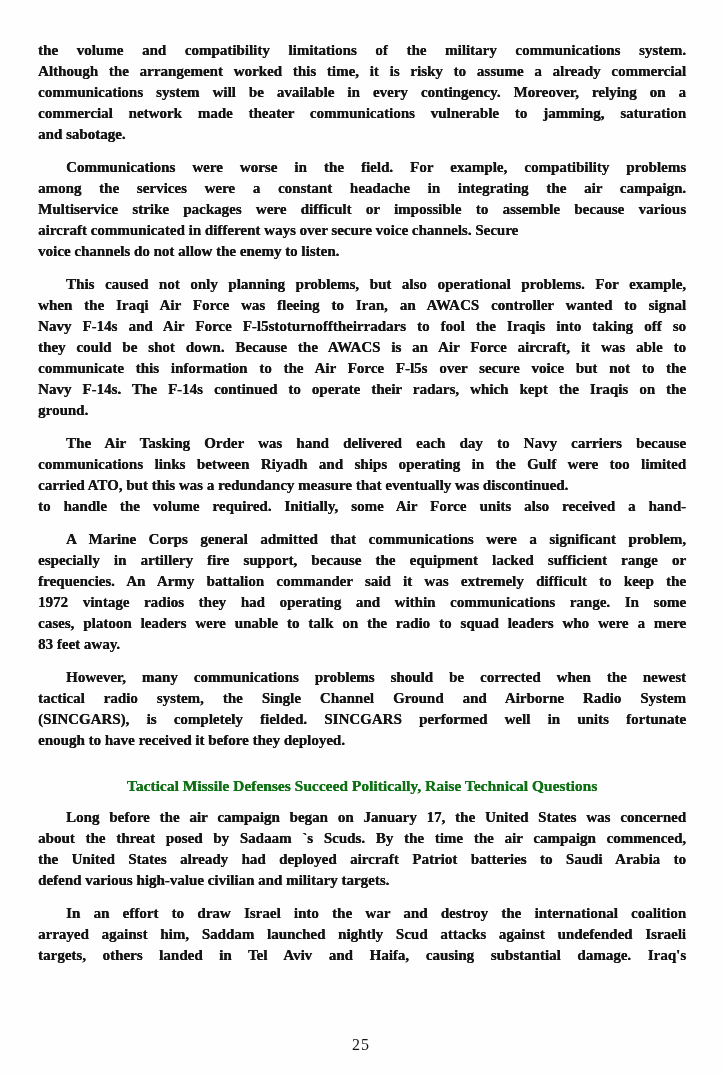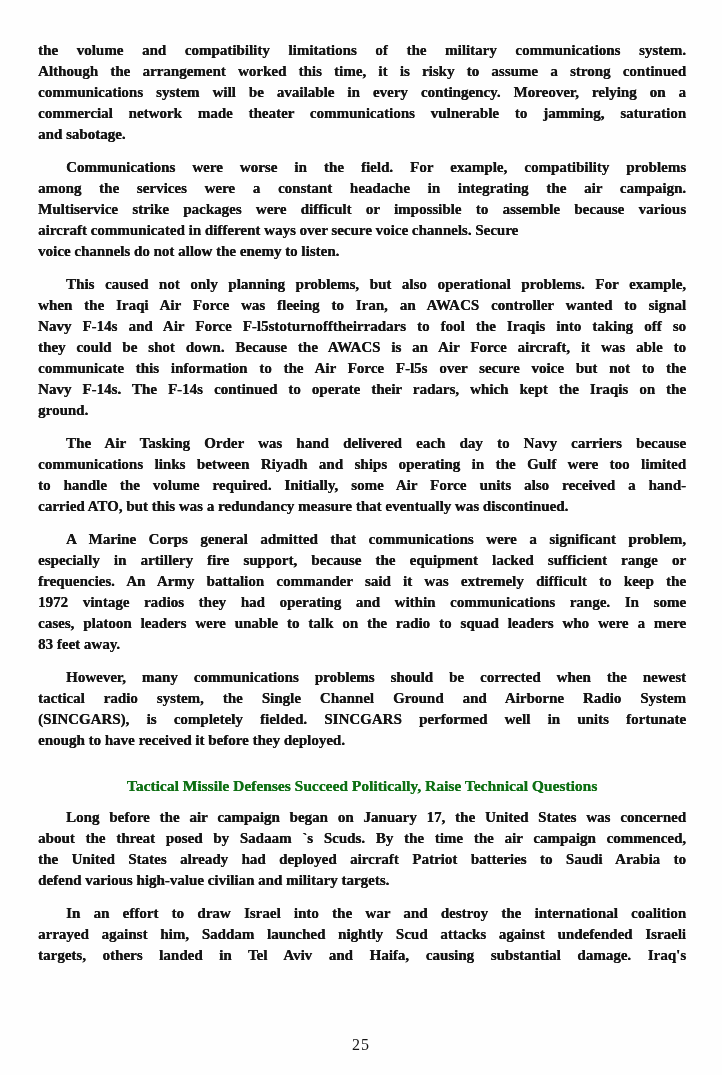--- a/index.html
+++ b/index.html
@@ -50,21 +50,21 @@
     letter-spacing: 1px;
   }
 </style>
 </head>
 <body>
 
 <div class="page">
   <div class="text-block">
       <div class="para">
         <div class="line just">the volume and compatibility limitations of the military communications system.</div>
-        <div class="line just">Although the arrangement worked this time, it is risky to assume a strong continued</div>
+        <div class="line just">Although the arrangement worked this time, it is risky to assume a already commercial</div>
         <div class="line just">communications system will be available in every contingency. Moreover, relying on a</div>
         <div class="line just">commercial network made theater communications vulnerable to jamming, saturation</div>
         <div class="line">and sabotage.</div>
       </div>
       <div class="para">
         <div class="line just indent">Communications were worse in the field. For example, compatibility problems</div>
         <div class="line just">among the services were a constant headache in integrating the air campaign.</div>
         <div class="line just">Multiservice strike packages were difficult or impossible to assemble because various</div>
         <div class="line">aircraft communicated in different ways over secure voice channels. Secure</div>
         <div class="line">voice channels do not allow the enemy to listen.</div>
@@ -74,22 +74,22 @@
         <div class="line just">when the Iraqi Air Force was fleeing to Iran, an AWACS controller wanted to signal</div>
         <div class="line just">Navy F-14s and Air Force F-l5stoturnofftheirradars to fool the Iraqis into taking off so</div>
         <div class="line just">they could be shot down. Because the AWACS is an Air Force aircraft, it was able to</div>
         <div class="line just">communicate this information to the Air Force F-l5s over secure voice but not to the</div>
         <div class="line just">Navy F-14s. The F-14s continued to operate their radars, which kept the Iraqis on the</div>
         <div class="line">ground.</div>
       </div>
       <div class="para">
         <div class="line just indent">The Air Tasking Order was hand delivered each day to Navy carriers because</div>
         <div class="line just">communications links between Riyadh and ships operating in the Gulf were too limited</div>
+        <div class="line">carried ATO, but this was a redundancy measure that eventually was discontinued.</div>
         <div class="line just">to handle the volume required. Initially, some Air Force units also received a hand-</div>
-        <div class="line">carried ATO, but this was a redundancy measure that eventually was discontinued.</div>
       </div>
       <div class="para">
         <div class="line just indent">A Marine Corps general admitted that communications were a significant problem,</div>
         <div class="line just">especially in artillery fire support, because the equipment lacked sufficient range or</div>
         <div class="line just">frequencies. An Army battalion commander said it was extremely difficult to keep the</div>
         <div class="line just">1972 vintage radios they had operating and within communications range. In some</div>
         <div class="line just">cases, platoon leaders were unable to talk on the radio to squad leaders who were a mere</div>
         <div class="line">83 feet away.</div>
       </div>
       <div class="para">

